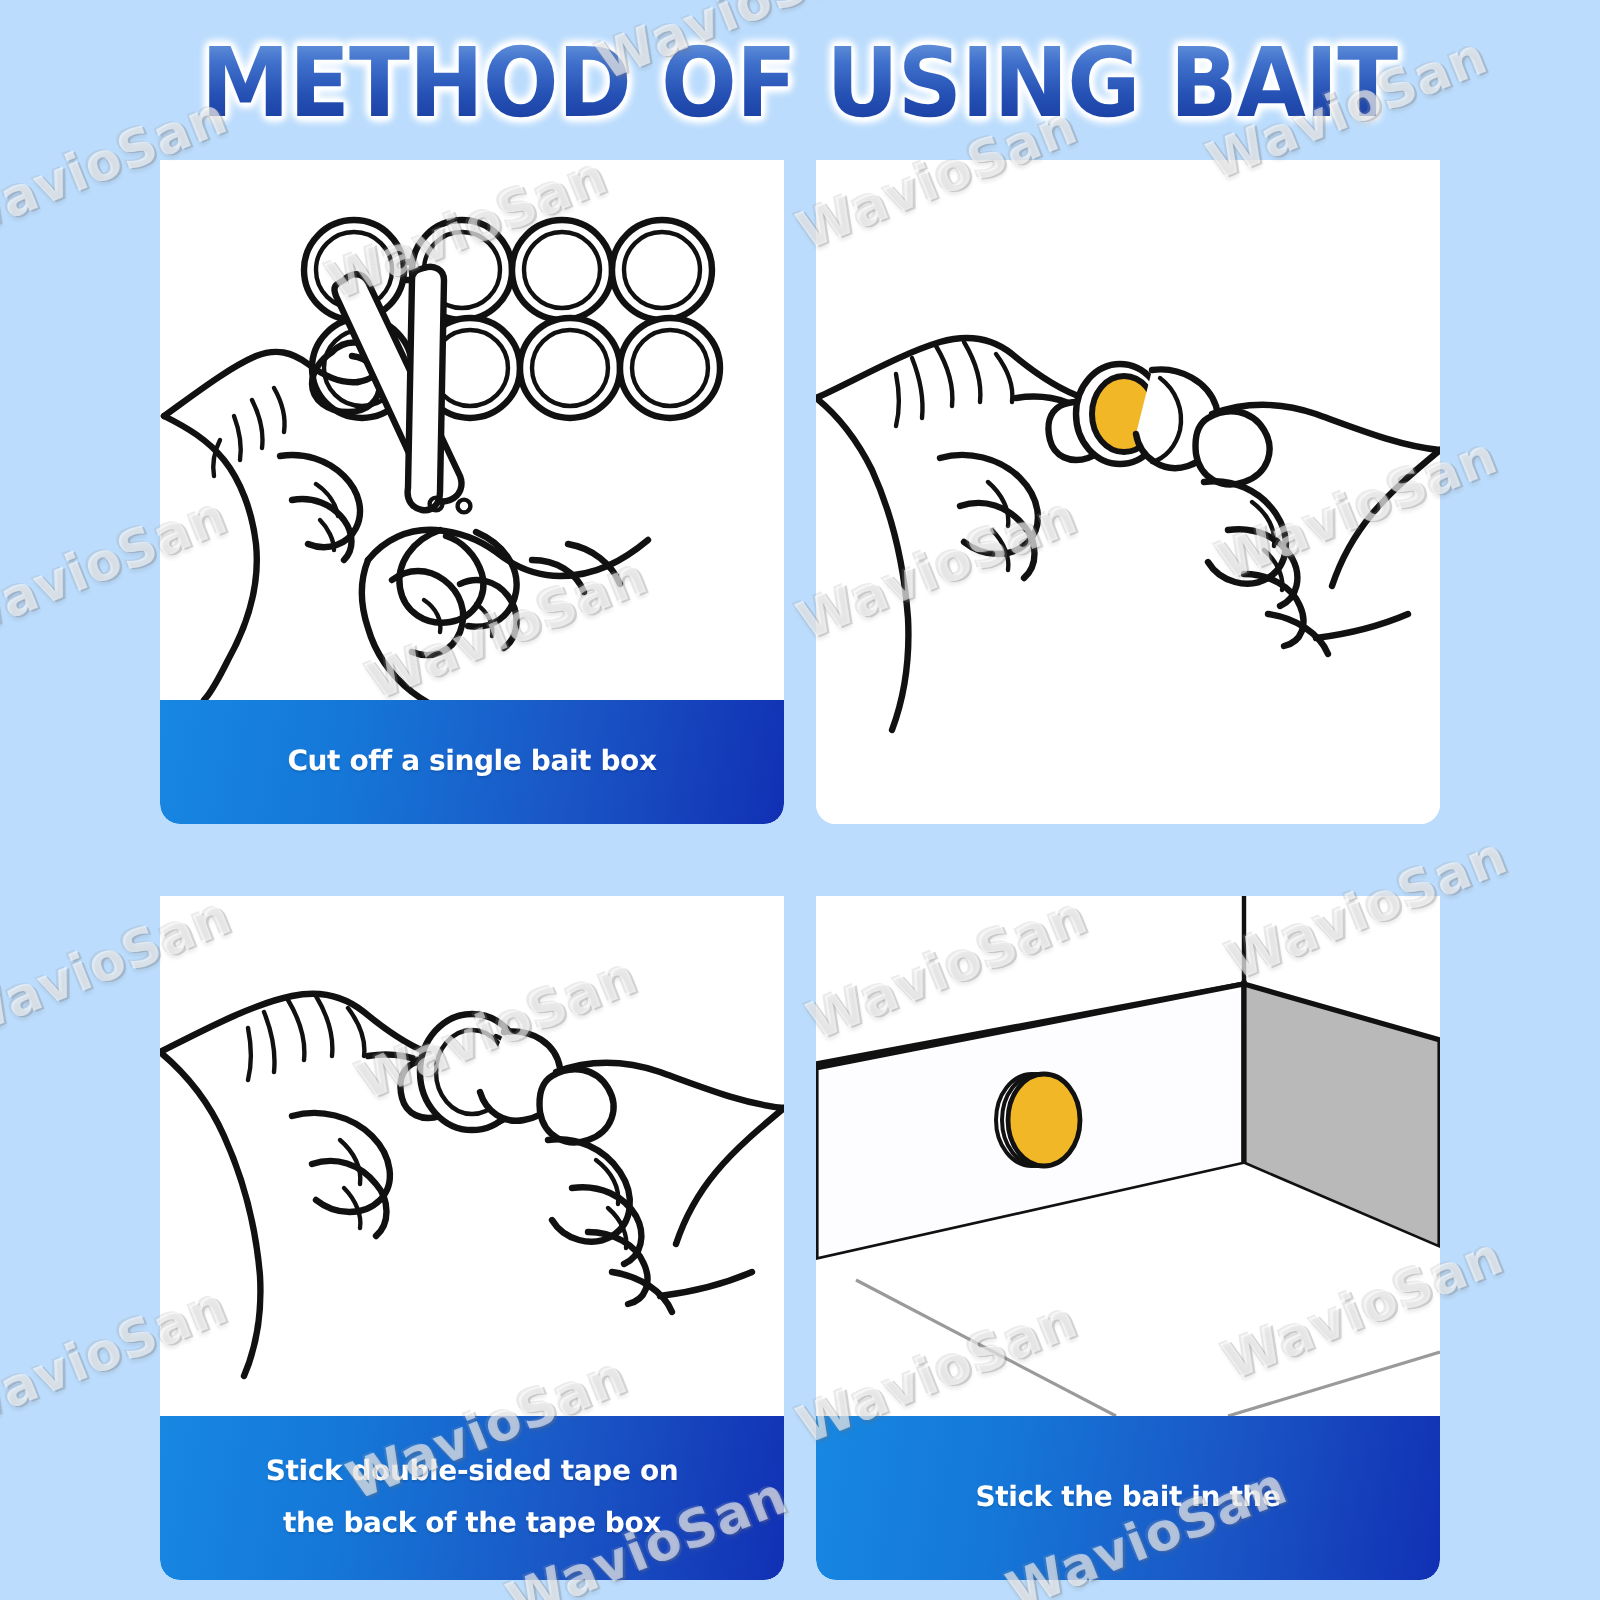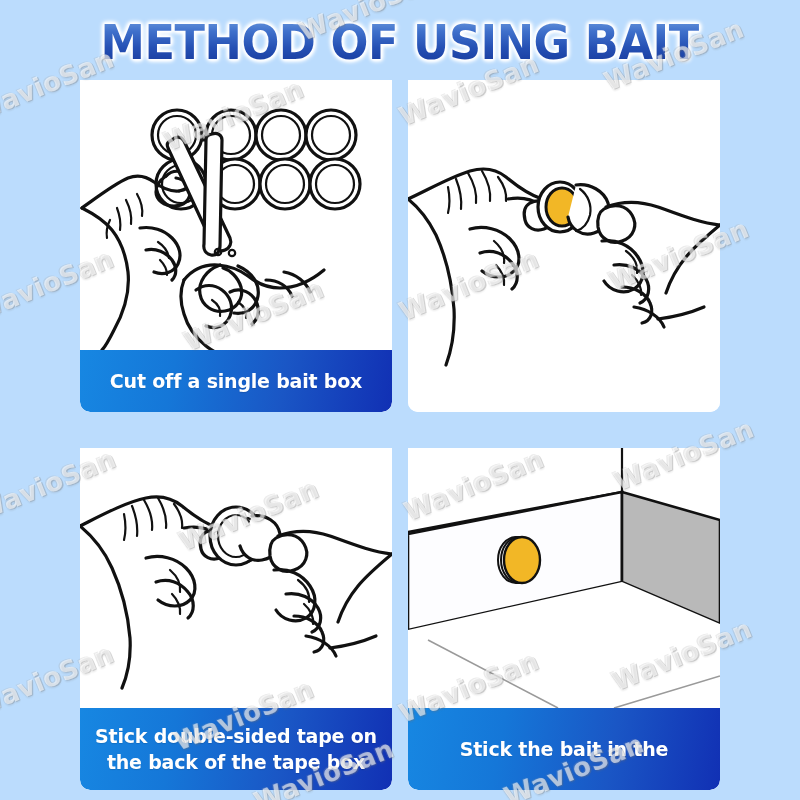--- a/index.html
+++ b/index.html
@@ -109,21 +109,21 @@
     overflow: hidden;
   }
   .art svg { display: block; width: 100%; height: 100%; }
 
   .caption {
     flex: 0 0 auto;
     background: linear-gradient(100deg, #1787e2 0%, #1577d8 30%, #1a56c5 65%, #1130b4 100%);
     color: #ffffff;
     font-family: "DejaVu Sans", sans-serif;
     font-weight: 700;
-    font-size: 19px;
+    font-size: 14px;
     text-align: center;
     display: flex;
     flex-direction: column;
     align-items: center;
     justify-content: center;
     border-radius: 0 0 10px 10px;
     letter-spacing: -0.2px;
     text-shadow: 0 1px 1px rgba(0,0,0,0.12);
   }
   .caption.one-line { height: 62px; }

